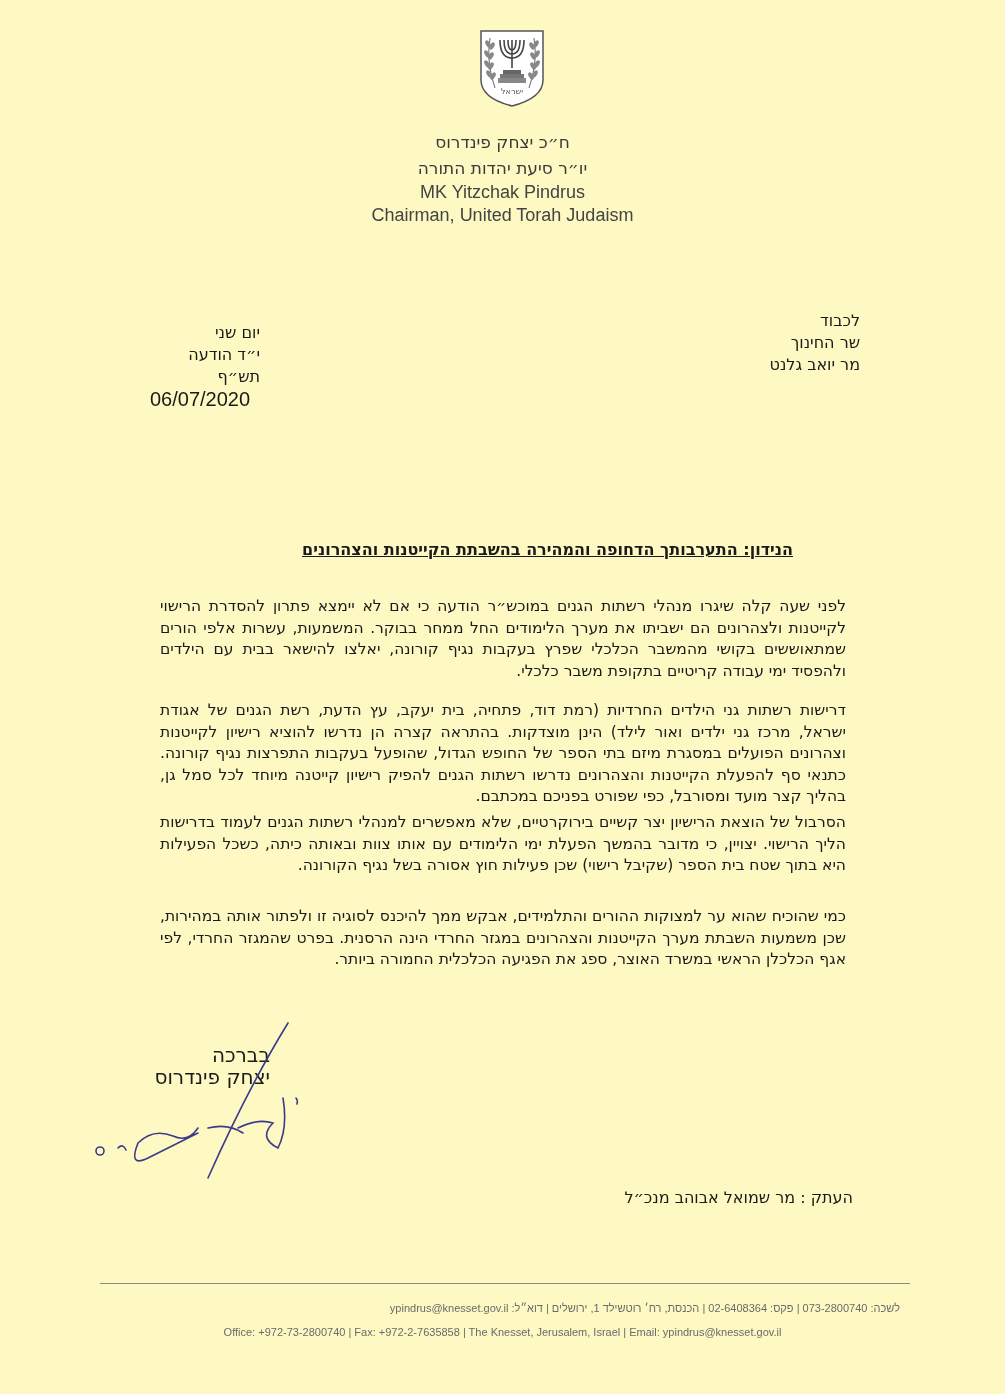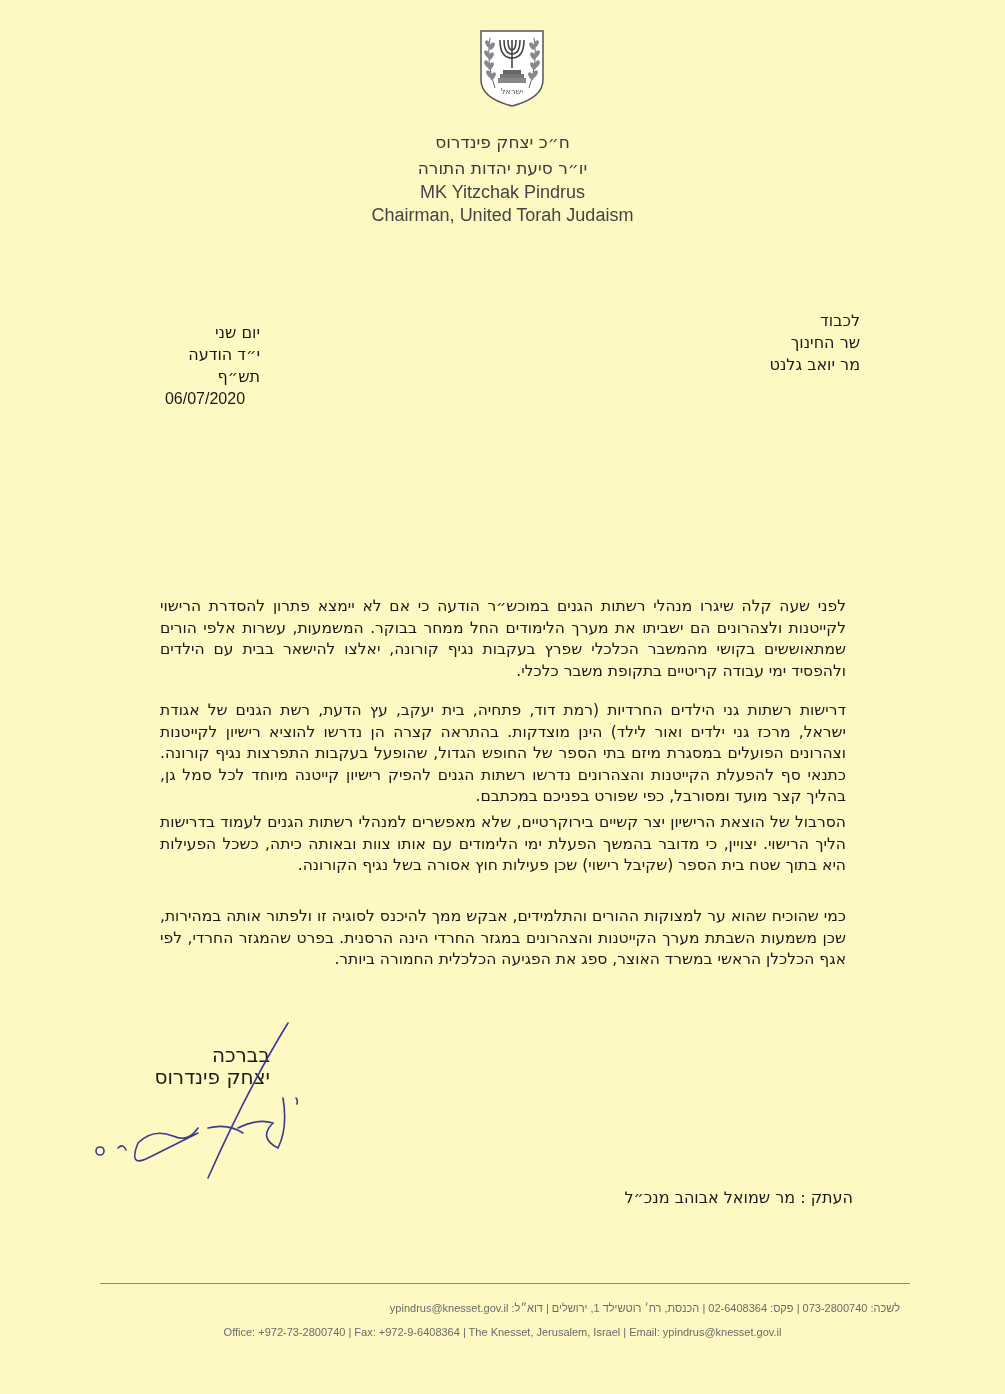--- a/index.html
+++ b/index.html
@@ -11,21 +11,21 @@
     .emblem { position: absolute; left: 477px; top: 28px; width: 70px; height: 80px; }
     .hdr { position: absolute; left: 0; width: 1005px; text-align: center; color: #3a3a3a; }
     .hdr-he1 { top: 132px; font-size: 17px; direction: rtl; text-align: center; }
     .hdr-he2 { top: 158px; font-size: 17px; direction: rtl; }
     .hdr-en1 { top: 182px; font-size: 18px; font-family: "Liberation Sans", sans-serif; color: #444; }
     .hdr-en2 { top: 205px; font-size: 18px; font-family: "Liberation Sans", sans-serif; color: #444; }
 
     .rtl { direction: rtl; text-align: right; }
     .block { position: absolute; font-size: 16px; line-height: 22px; }
     .date-block { left: 150px; width: 110px; top: 322px; }
-    .date-block .en { direction: ltr; text-align: center; font-family: "Liberation Sans", sans-serif; font-size: 16px; }
+    .date-block .en { direction: ltr; text-align: left; font-family: "Liberation Sans", sans-serif; font-size: 20px; }
     .to-block { right: 145px; width: 200px; top: 310px; }
 
     .subject { position: absolute; right: 212px; top: 540px; font-size: 16px; font-weight: bold; text-decoration: underline; direction: rtl; white-space: nowrap; }
 
     .para { position: absolute; left: 160px; width: 686px; direction: rtl; text-align: justify; text-align-last: right; font-size: 15.5px; line-height: 21.5px; }
     .p1 { top: 596px; }
     .p2 { top: 700px; }
     .p3 { top: 812px; }
     .p4 { top: 906px; }
 
@@ -91,20 +91,21 @@
     <div>י״ד הודעה תש״ף</div>
     <div class="en">06/07/2020</div>
   </div>
 
   <div class="block to-block rtl">
     <div>לכבוד</div>
     <div>שר החינוך</div>
     <div>מר יואב גלנט</div>
   </div>
 
+  <div class="subject">הנידון: התערבותך הדחופה והמהירה בהשבתת הקייטנות והצהרונים</div>
 
   <div class="para p1">לפני שעה קלה שיגרו מנהלי רשתות הגנים במוכש״ר הודעה כי אם לא יימצא פתרון להסדרת הרישוי לקייטנות ולצהרונים הם ישביתו את מערך הלימודים החל ממחר בבוקר. המשמעות, עשרות אלפי הורים שמתאוששים בקושי מהמשבר הכלכלי שפרץ בעקבות נגיף קורונה, יאלצו להישאר בבית עם הילדים ולהפסיד ימי עבודה קריטיים בתקופת משבר כלכלי.</div>
   <div class="para p2">דרישות רשתות גני הילדים החרדיות (רמת דוד, פתחיה, בית יעקב, עץ הדעת, רשת הגנים של אגודת ישראל, מרכז גני ילדים ואור לילד) הינן מוצדקות. בהתראה קצרה הן נדרשו להוציא רישיון לקייטנות וצהרונים הפועלים במסגרת מיזם בתי הספר של החופש הגדול, שהופעל בעקבות התפרצות נגיף קורונה. כתנאי סף להפעלת הקייטנות והצהרונים נדרשו רשתות הגנים להפיק רישיון קייטנה מיוחד לכל סמל גן, בהליך קצר מועד ומסורבל, כפי שפורט בפניכם במכתבם.</div>
   <div class="para p3">הסרבול של הוצאת הרישיון יצר קשיים בירוקרטיים, שלא מאפשרים למנהלי רשתות הגנים לעמוד בדרישות הליך הרישוי. יצויין, כי מדובר בהמשך הפעלת ימי הלימודים עם אותו צוות ובאותה כיתה, כשכל הפעילות היא בתוך שטח בית הספר (שקיבל רישוי) שכן פעילות חוץ אסורה בשל נגיף הקורונה.</div>
   <div class="para p4">כמי שהוכיח שהוא ער למצוקות ההורים והתלמידים, אבקש ממך להיכנס לסוגיה זו ולפתור אותה במהירות, שכן משמעות השבתת מערך הקייטנות והצהרונים במגזר החרדי הינה הרסנית. בפרט שהמגזר החרדי, לפי אגף הכלכלן הראשי במשרד האוצר, ספג את הפגיעה הכלכלית החמורה ביותר.</div>
 
   <div class="closing rtl">
     <div>בברכה</div>
     <div>יצחק פינדרוס</div>
   </div>
@@ -118,14 +119,14 @@
       <path d="M40 130 Q45 125 48 132"></path>
       <circle cx="22" cy="133" r="4"></circle>
       <path d="M218 80 Q220 82 219 86"></path>
     </g>
   </svg>
 
   <div class="cc">העתק : מר שמואל אבוהב מנכ״ל</div>
 
   <div class="footer-line"></div>
   <div class="footer footer-he">לשכה: 073-2800740 | פקס: 02-6408364 | הכנסת, רח׳ רוטשילד 1, ירושלים | דוא״ל: ypindrus@knesset.gov.il</div>
-  <div class="footer footer-en">Office: +972-73-2800740 | Fax: +972-9-6408364 | The Knesset, Jerusalem, Israel | Email: ypindrus@knesset.gov.il</div>
+  <div class="footer footer-en">Office: +972-73-2800740 | Fax: +972-2-7635858 | The Knesset, Jerusalem, Israel | Email: ypindrus@knesset.gov.il</div>
 </div>
 
 </body></html>

